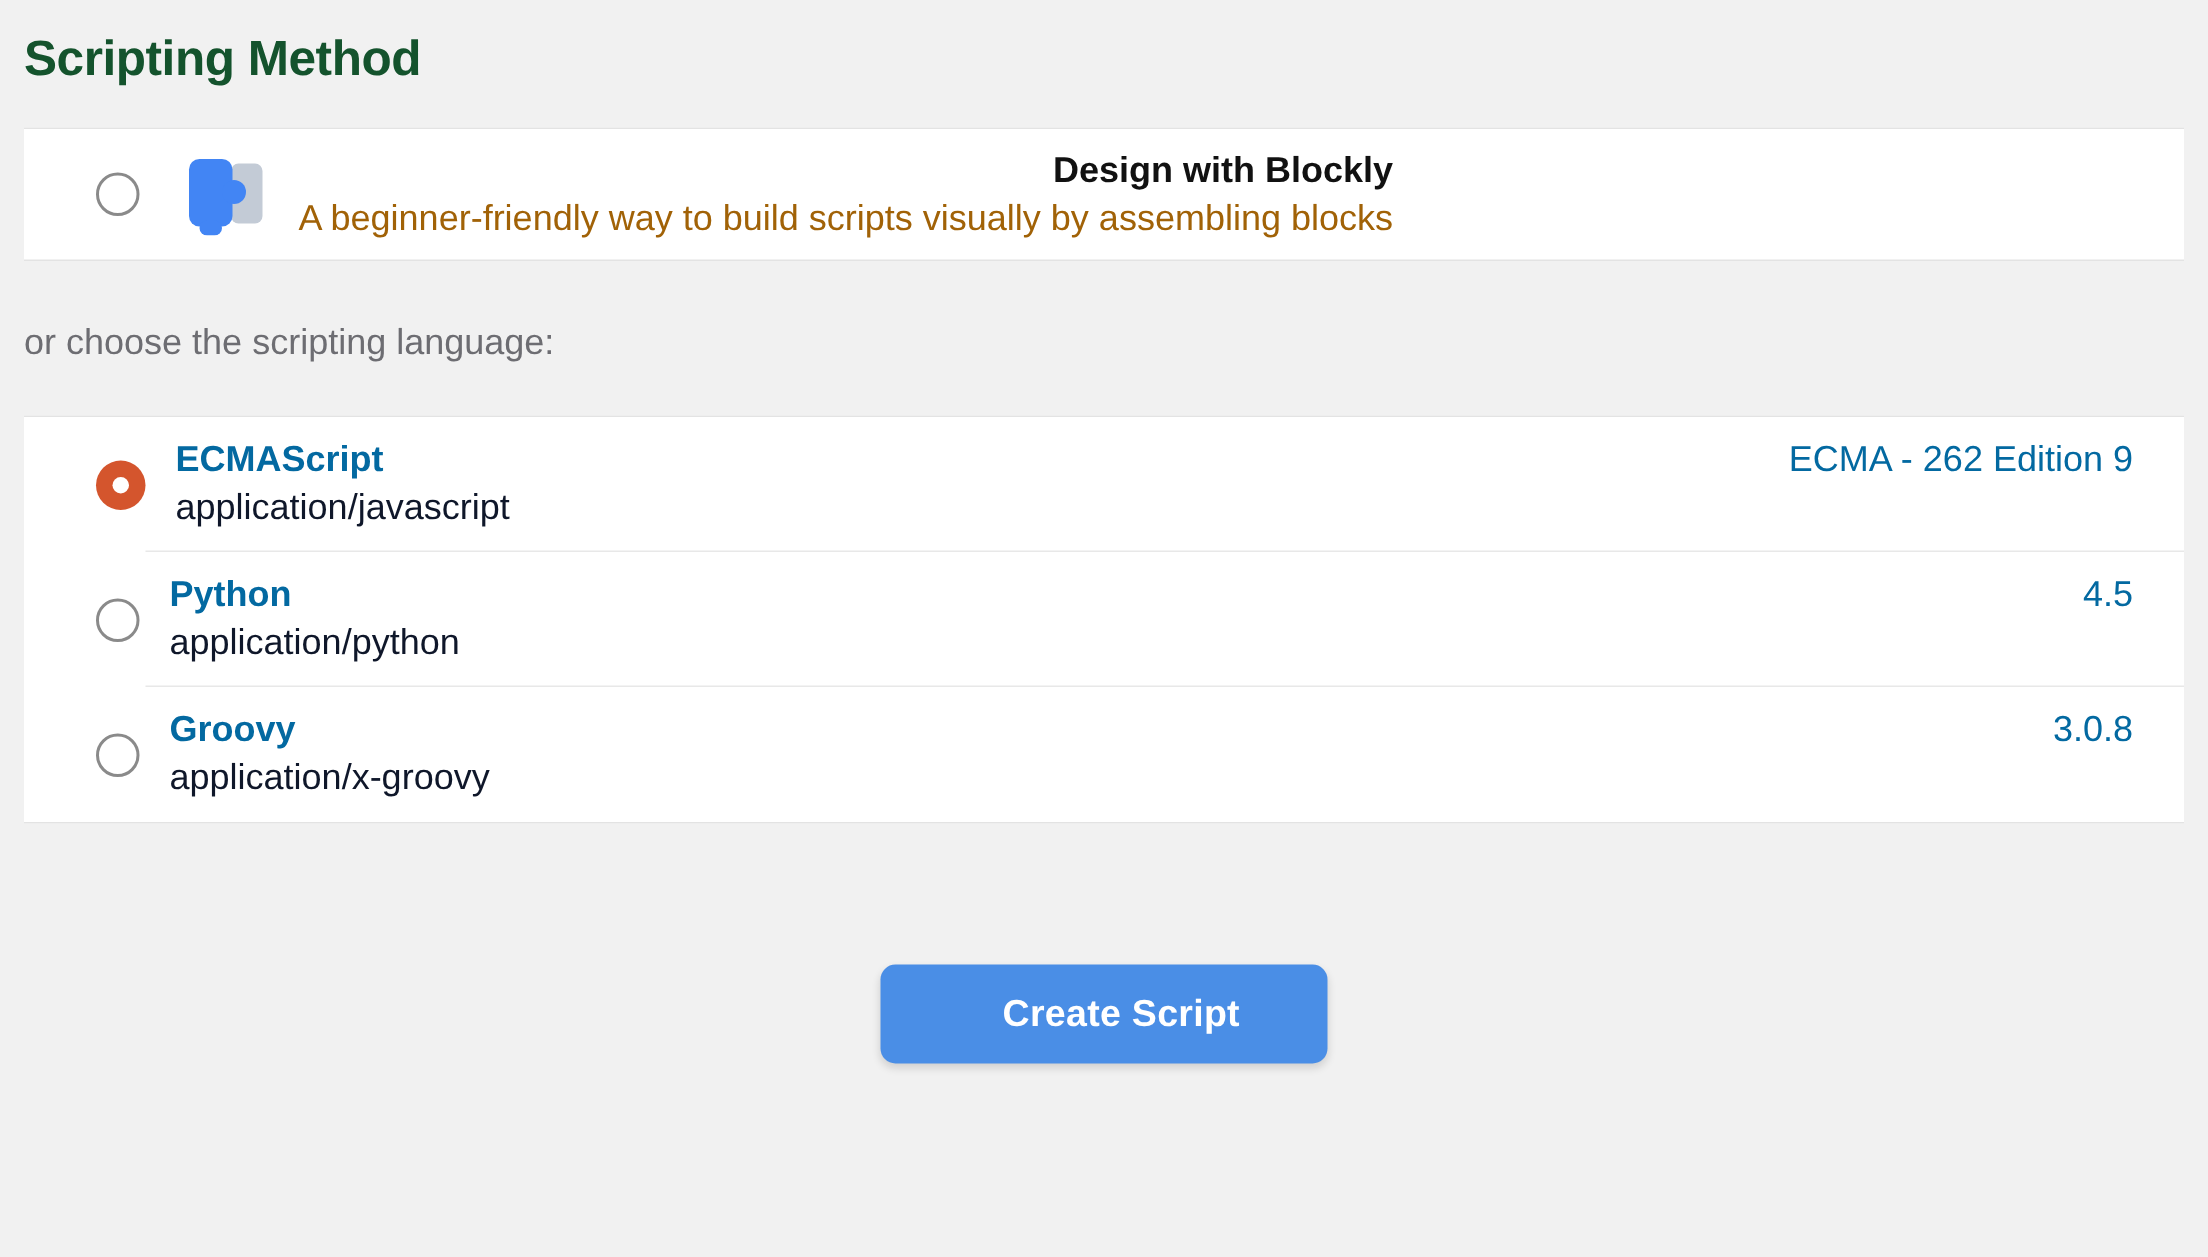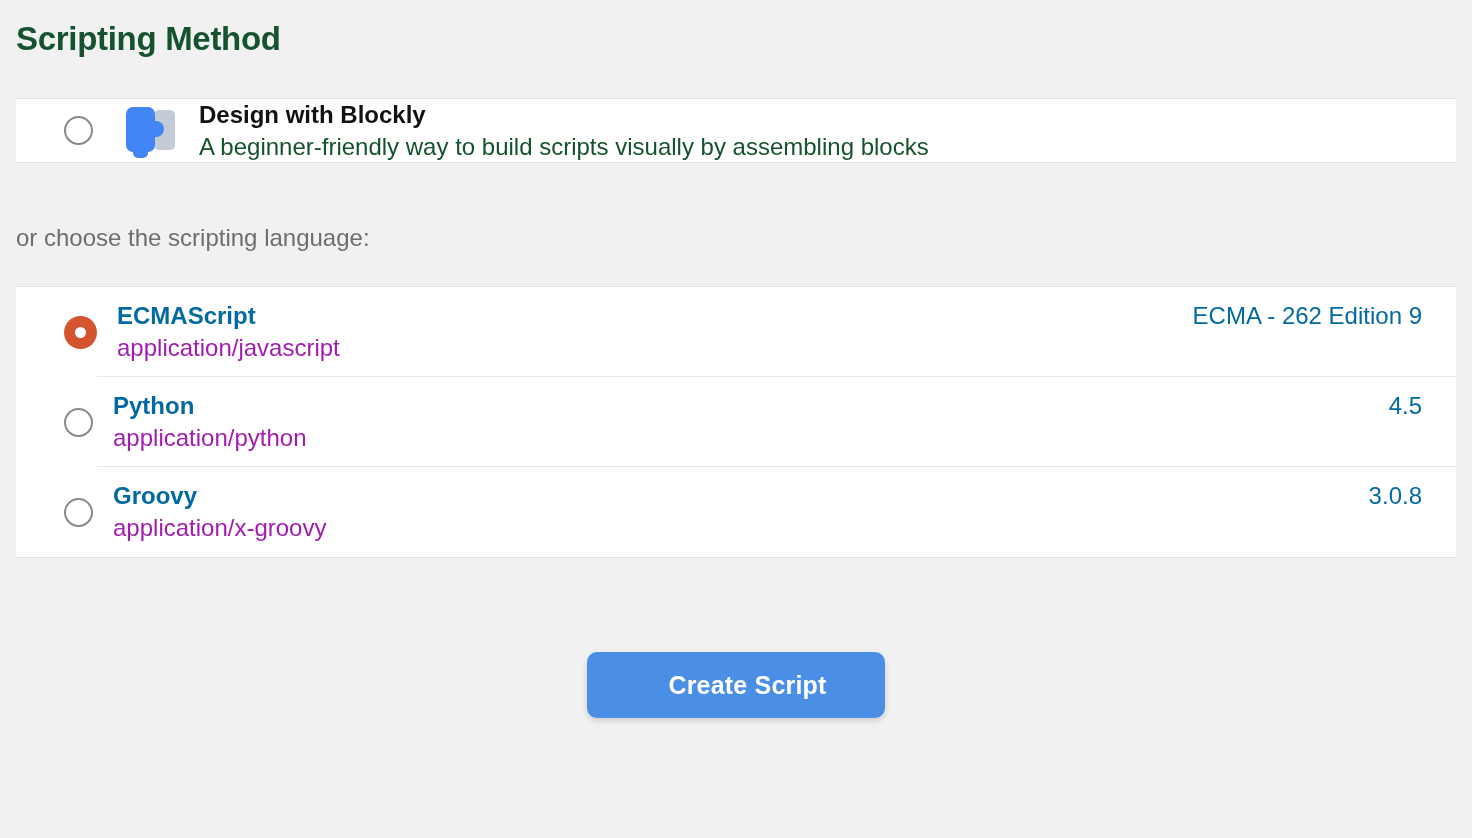--- a/index.html
+++ b/index.html
@@ -25,45 +25,46 @@
 
   .card {
     background: #ffffff;
     margin: 0 16px;
     border-top: 1px solid #e3e3e3;
     border-bottom: 1px solid #e3e3e3;
   }
 
   
   .card-blockly {
-    margin-top: 36px;
-    height: 65px;
+    margin-top: 23px;
+    height: 89px;
     display: flex;
     align-items: center;
     padding-left: 48px;
     cursor: pointer;
+    text-align: right;
   }
   .blockly-icon-wrap {
     width: 54px;
     height: 54px;
     margin-left: 30px;
     flex: none;
   }
   .blockly-text { margin-left: 22px; }
 
   .option-title {
     font-size: 24px;
     font-weight: 700;
     line-height: 31px;
     color: #111111;
   }
   .option-sub {
     font-size: 24px;
     line-height: 33px;
-    color: #14532d;
+    color: #a16207;
   }
 
   
   .radio {
     width: 29px;
     height: 29px;
     border-radius: 50%;
     border: 2px solid var(--radio-border, #8a8a8a);
     background: transparent;
     flex: none;
@@ -81,21 +82,21 @@
     position: absolute;
     left: 50%; top: 50%;
     width: 11px; height: 11px;
     margin: -5.5px 0 0 -5.5px;
     border-radius: 50%;
     background: #ffffff;
   }
 
   
   .block-label {
-    margin: 58px 16px 0 16px;
+    margin: 38px 16px 0 16px;
     font-size: 24px;
     line-height: 33px;
     color: #6d6d72;
   }
 
   
   .card-languages { margin-top: 32px; }
   .lang-row {
     height: 90px;
     display: flex;
@@ -128,21 +129,21 @@
   }
   .lang-after {
     font-size: 24px;
     line-height: 31px;
     color: #0369a1;
     white-space: nowrap;
   }
   .lang-sub {
     font-size: 24px;
     line-height: 34px;
-    color: #a21caf;
+    color: #0f172a;
   }
 
   
   .create-btn {
     display: block;
     margin: 94px auto 0 auto;
     width: 298px;
     height: 66px;
     border: none;
     border-radius: 10px;

